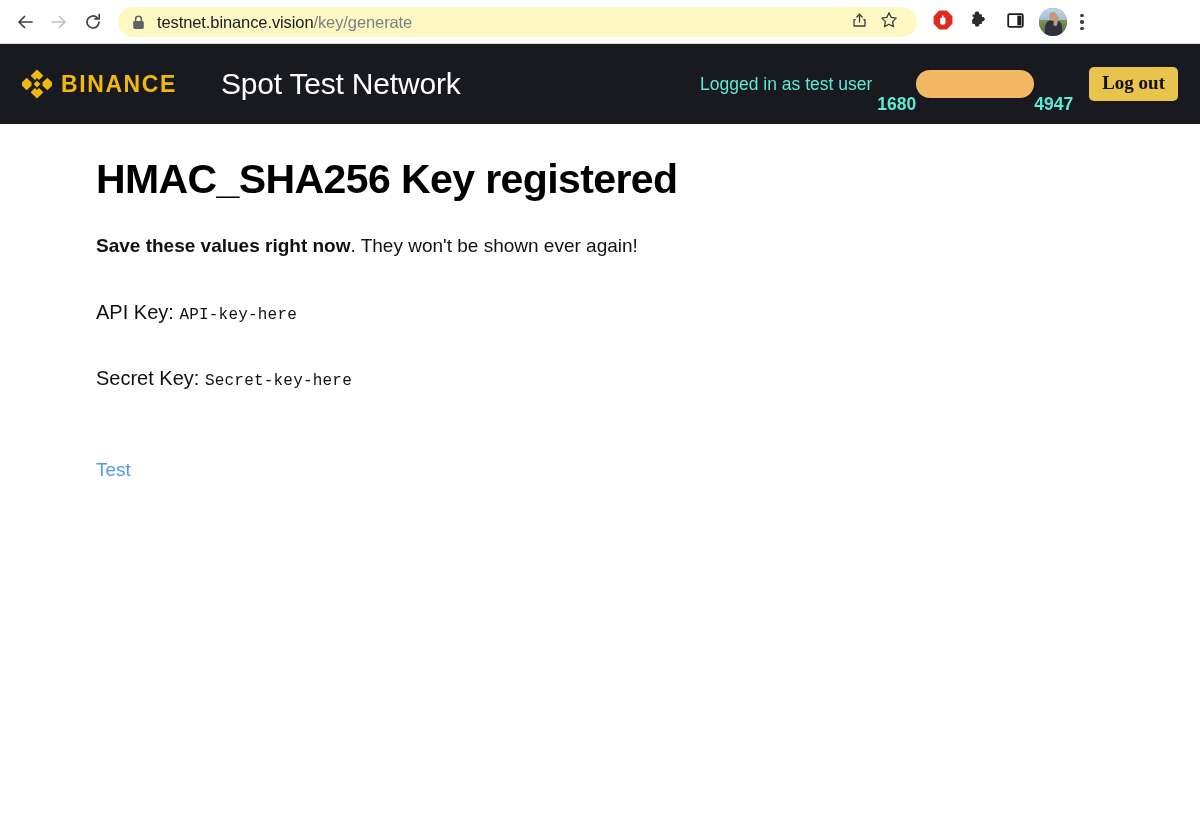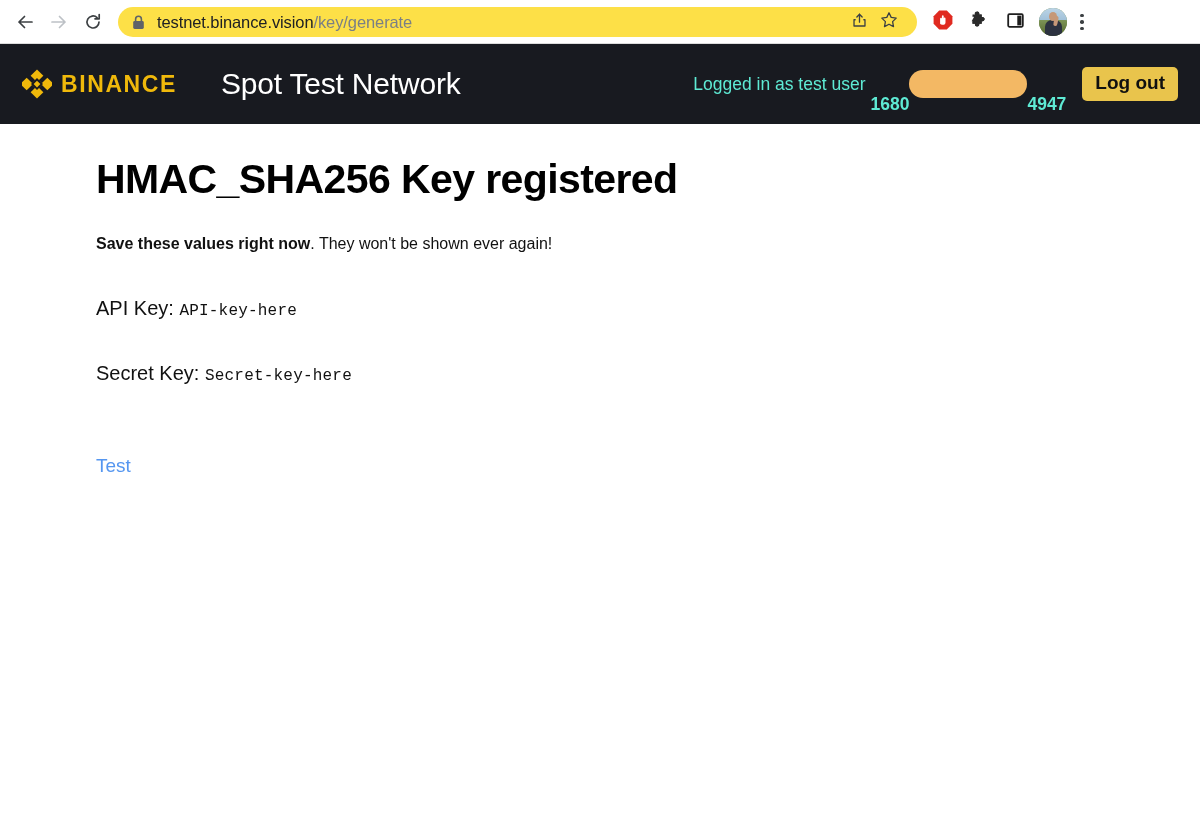--- a/index.html
+++ b/index.html
@@ -39,21 +39,21 @@
     flex: 0 0 auto;
     margin-right: 4px;
   }
   .nav-btn svg { display: block; }
 
   .omnibox {
     flex: 0 0 auto;
     width: 799px;
     height: 30px;
     margin-left: 6px;
-    background: #fde047;
+    background: #fef9c3;
     border-radius: 15px;
     display: flex;
     align-items: center;
     padding: 0 14px;
     overflow: hidden;
   }
   .lock-icon { flex: 0 0 auto; margin-right: 12px; display: flex; }
   .url-text {
     font-size: 16.5px;
     color: #202124;
@@ -187,41 +187,41 @@
   }
   .logout-btn {
     margin-left: 16px;
     background: #e9c44c;
     color: #101010;
     font-size: 19px;
     font-weight: bold;
     border: none;
     border-radius: 5px;
     padding: 6px 13px 8px;
-    font-family: Liberation Sans, sans-serif;
+    font-family: Liberation Serif, serif;
     flex: 0 0 auto;
     line-height: 1.1;
   }
 
   
   .page {
     padding: 32px 96px 0 96px;
     background: #ffffff;
     height: 518px;
   }
   .page-title {
     font-size: 41px;
     font-weight: bold;
     color: #000000;
     letter-spacing: -0.6px;
     line-height: 1.15;
   }
   .warning-line {
     margin-top: 30px;
-    font-size: 16px;
+    font-size: 19px;
     color: #111111;
     line-height: 1.4;
   }
   .warning-line .warn-strong { font-weight: bold; }
 
   .key-line {
     margin-top: 39px;
     font-size: 20px;
     color: #111111;
     line-height: 1.3;

